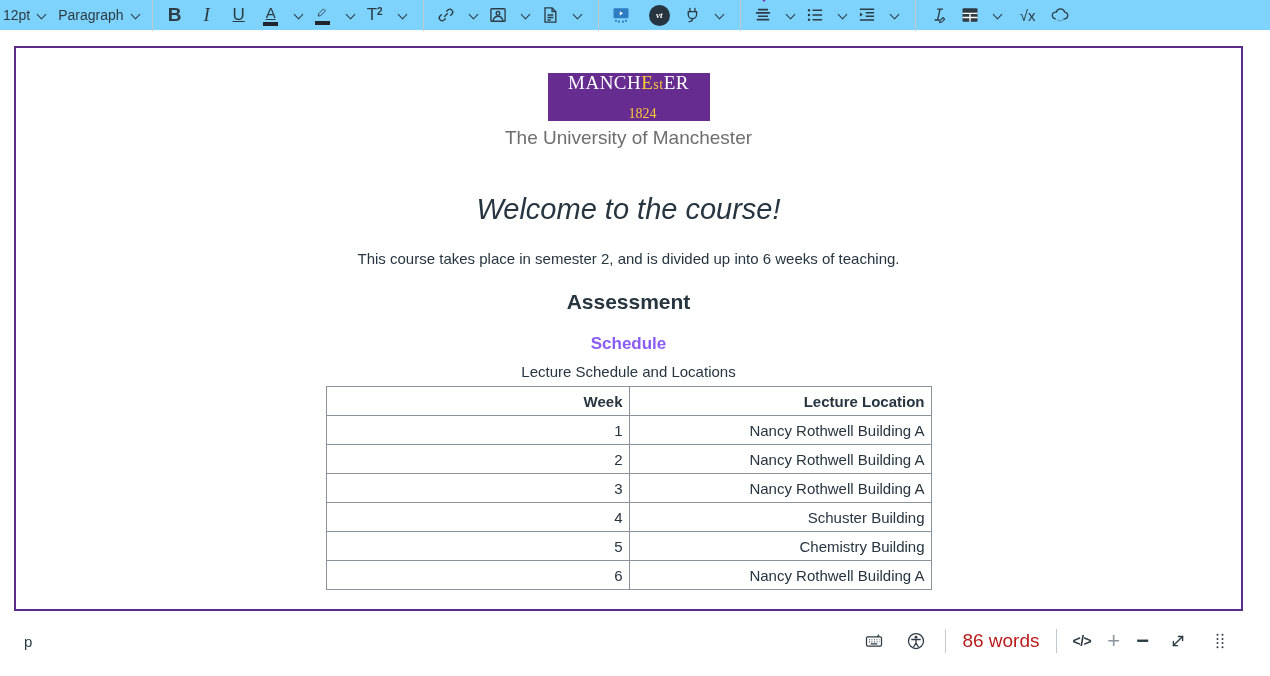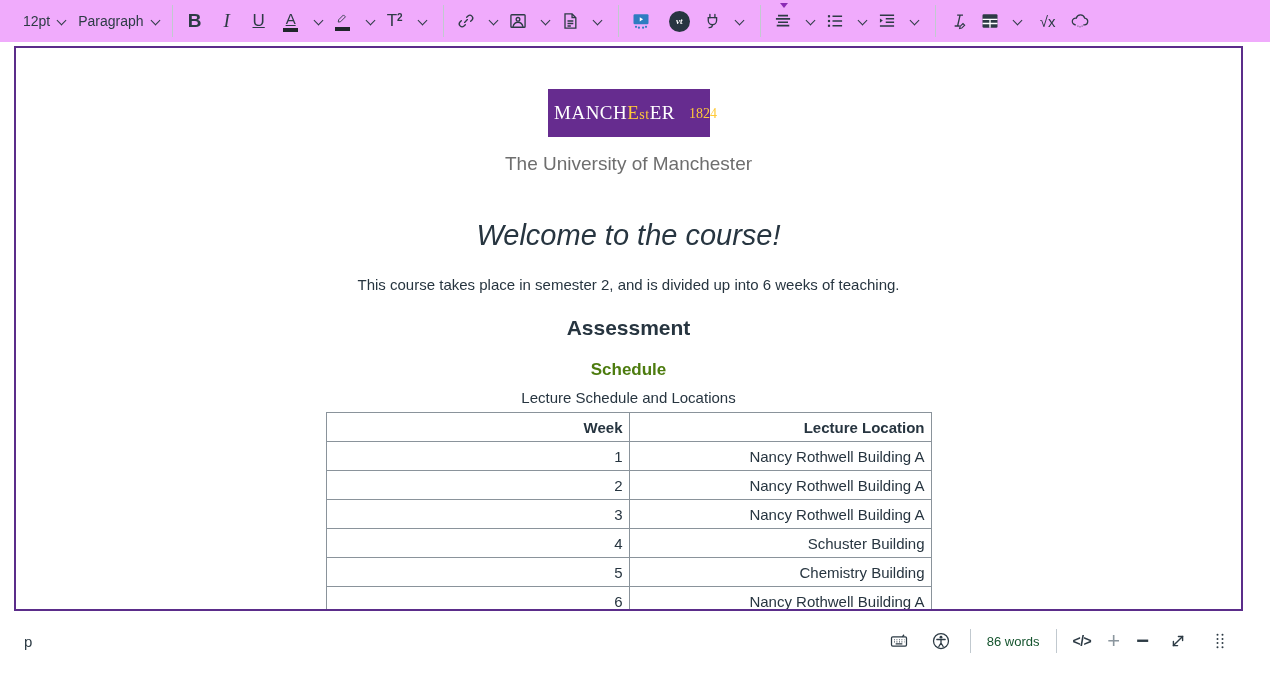--- a/index.html
+++ b/index.html
@@ -1,21 +1,21 @@
 <!DOCTYPE html>
 <html><head>
 <meta charset="utf-8">
 <style>
   * { margin:0; padding:0; box-sizing:border-box; }
   html,body { width:1270px; height:676px; background:#ffffff; overflow:hidden;
     font-family:"Liberation Sans", sans-serif; color:#2d3b45; }
 
   
-  .toolbar { position:absolute; top:0; left:0; right:0; height:42px;
-    display:flex; align-items:center; padding-left:20px; background:#f0abfc; }
+  .toolbar { position:absolute; top:0; left:0; right:0; height:30px;
+    display:flex; align-items:center; background:#7dd3fc; }
   .tb-btn { height:34px; min-width:26px; padding:0 3px; display:flex; align-items:center;
     justify-content:center; border:none; background:transparent; cursor:pointer;
     color:#2d3b45; font-family:"Liberation Sans", sans-serif; position:relative; }
   .tb-label { font-size:14px; color:#2d3b45; }
   .chev { width:9px; height:9px; display:inline-block; position:relative; margin-left:7px; }
   .chev::after { content:""; position:absolute; left:1px; top:0px; width:6px; height:6px;
     border-right:1.6px solid #2d3b45; border-bottom:1.6px solid #2d3b45;
     transform:rotate(45deg); }
   .chev-btn { margin-left:-2px; margin-right:2px; }
   .divider { width:1px; height:32px; background:#c1c9cf; margin:0 9px; }
@@ -35,47 +35,47 @@
     color:#fff; font-size:9px; font-style:italic; font-weight:bold;
     display:flex; align-items:center; justify-content:center;font-family:Liberation Serif, serif; }
   .eq-glyph { font-size:15px; }
   .gap6 { width:6px; }
 
   
   .editor { position:absolute; left:14px; top:46px; width:1229px; height:565px;
     border:2px solid #5b2d8a; background:#fff; overflow:hidden; }
   .content { width:100%; text-align:center; }
   .logo-wrap { margin-top:25px; display:inline-block; }
-  .logo-box { width:162px; height:48px; background:#662c8f; margin:16px auto;
-    display:flex; flex-direction:row; align-items:center; justify-content:center;
+  .logo-box { width:162px; height:48px; background:#662c8f; margin:0 auto;
+    display:flex; flex-direction:column; align-items:center; justify-content:space-between;
     font-family:"Liberation Serif", serif; }
   .logo-line1 { color:#fff; font-size:19px; letter-spacing:0.5px; line-height:19px; }
   .logo-yellow { color:#ffca38; }
   .logo-est-small { font-size:14px; }
   .logo-year { color:#ffca38; font-size:14px; line-height:15px; transform:translateX(14px); }
   .logo-caption { font-size:19px; color:#6e6e6e; margin-top:6px;
     font-family:"Liberation Sans", sans-serif; }
 
   .doc-title { margin-top:44px; font-size:29px; font-weight:400; color:#273540;font-style:italic; }
   .para { margin-top:24px; font-size:15px; color:#273540; }
   .h-assessment { margin-top:23px; font-size:21px; font-weight:bold; color:#273540; }
-  .h-schedule { margin-top:20px; font-size:17px; font-weight:bold; color:#4d7c0f; }
+  .h-schedule { margin-top:20px; font-size:17px; font-weight:bold; color:#8b5cf6; }
   .tbl-caption { margin-top:9px; font-size:15px; color:#273540; }
   table.schedule { margin:6px auto 0 auto; border-collapse:collapse; width:606px; }
   table.schedule th, table.schedule td { border:1px solid #8a939b; font-size:15px;
     color:#273540; text-align:right; padding:4px 6px; height:29px; }
   table.schedule th { font-weight:bold; }
 
   
   .statusbar { position:absolute; left:14px; top:613px; width:1229px; height:56px;
     display:flex; align-items:center; justify-content:space-between; padding:0 10px; }
   .el-path { font-size:15px; color:#2d3b45; cursor:pointer; }
   .sb-right { display:flex; align-items:center; gap:16px; }
   .sb-divider { width:1px; height:24px; background:#c1c9cf; }
-  .wordcount { font-size:13px; color:#14532d; cursor:pointer; }
+  .wordcount { font-size:19px; color:#b91c1c; cursor:pointer; }
   .htmlbtn { font-size:14px; font-weight:bold; color:#2d3b45; cursor:pointer;
     letter-spacing:-0.5px; }
   .plusbtn { font-size:22px; color:#8b969e; font-weight:400; cursor:pointer; line-height:20px; }
   .minusbtn { font-size:22px; color:#2d3b45; font-weight:bold; cursor:pointer; line-height:20px; }
   button { background:transparent; border:none; cursor:pointer; }
 </style>
 </head>
 <body>
 
 <div class="toolbar">

